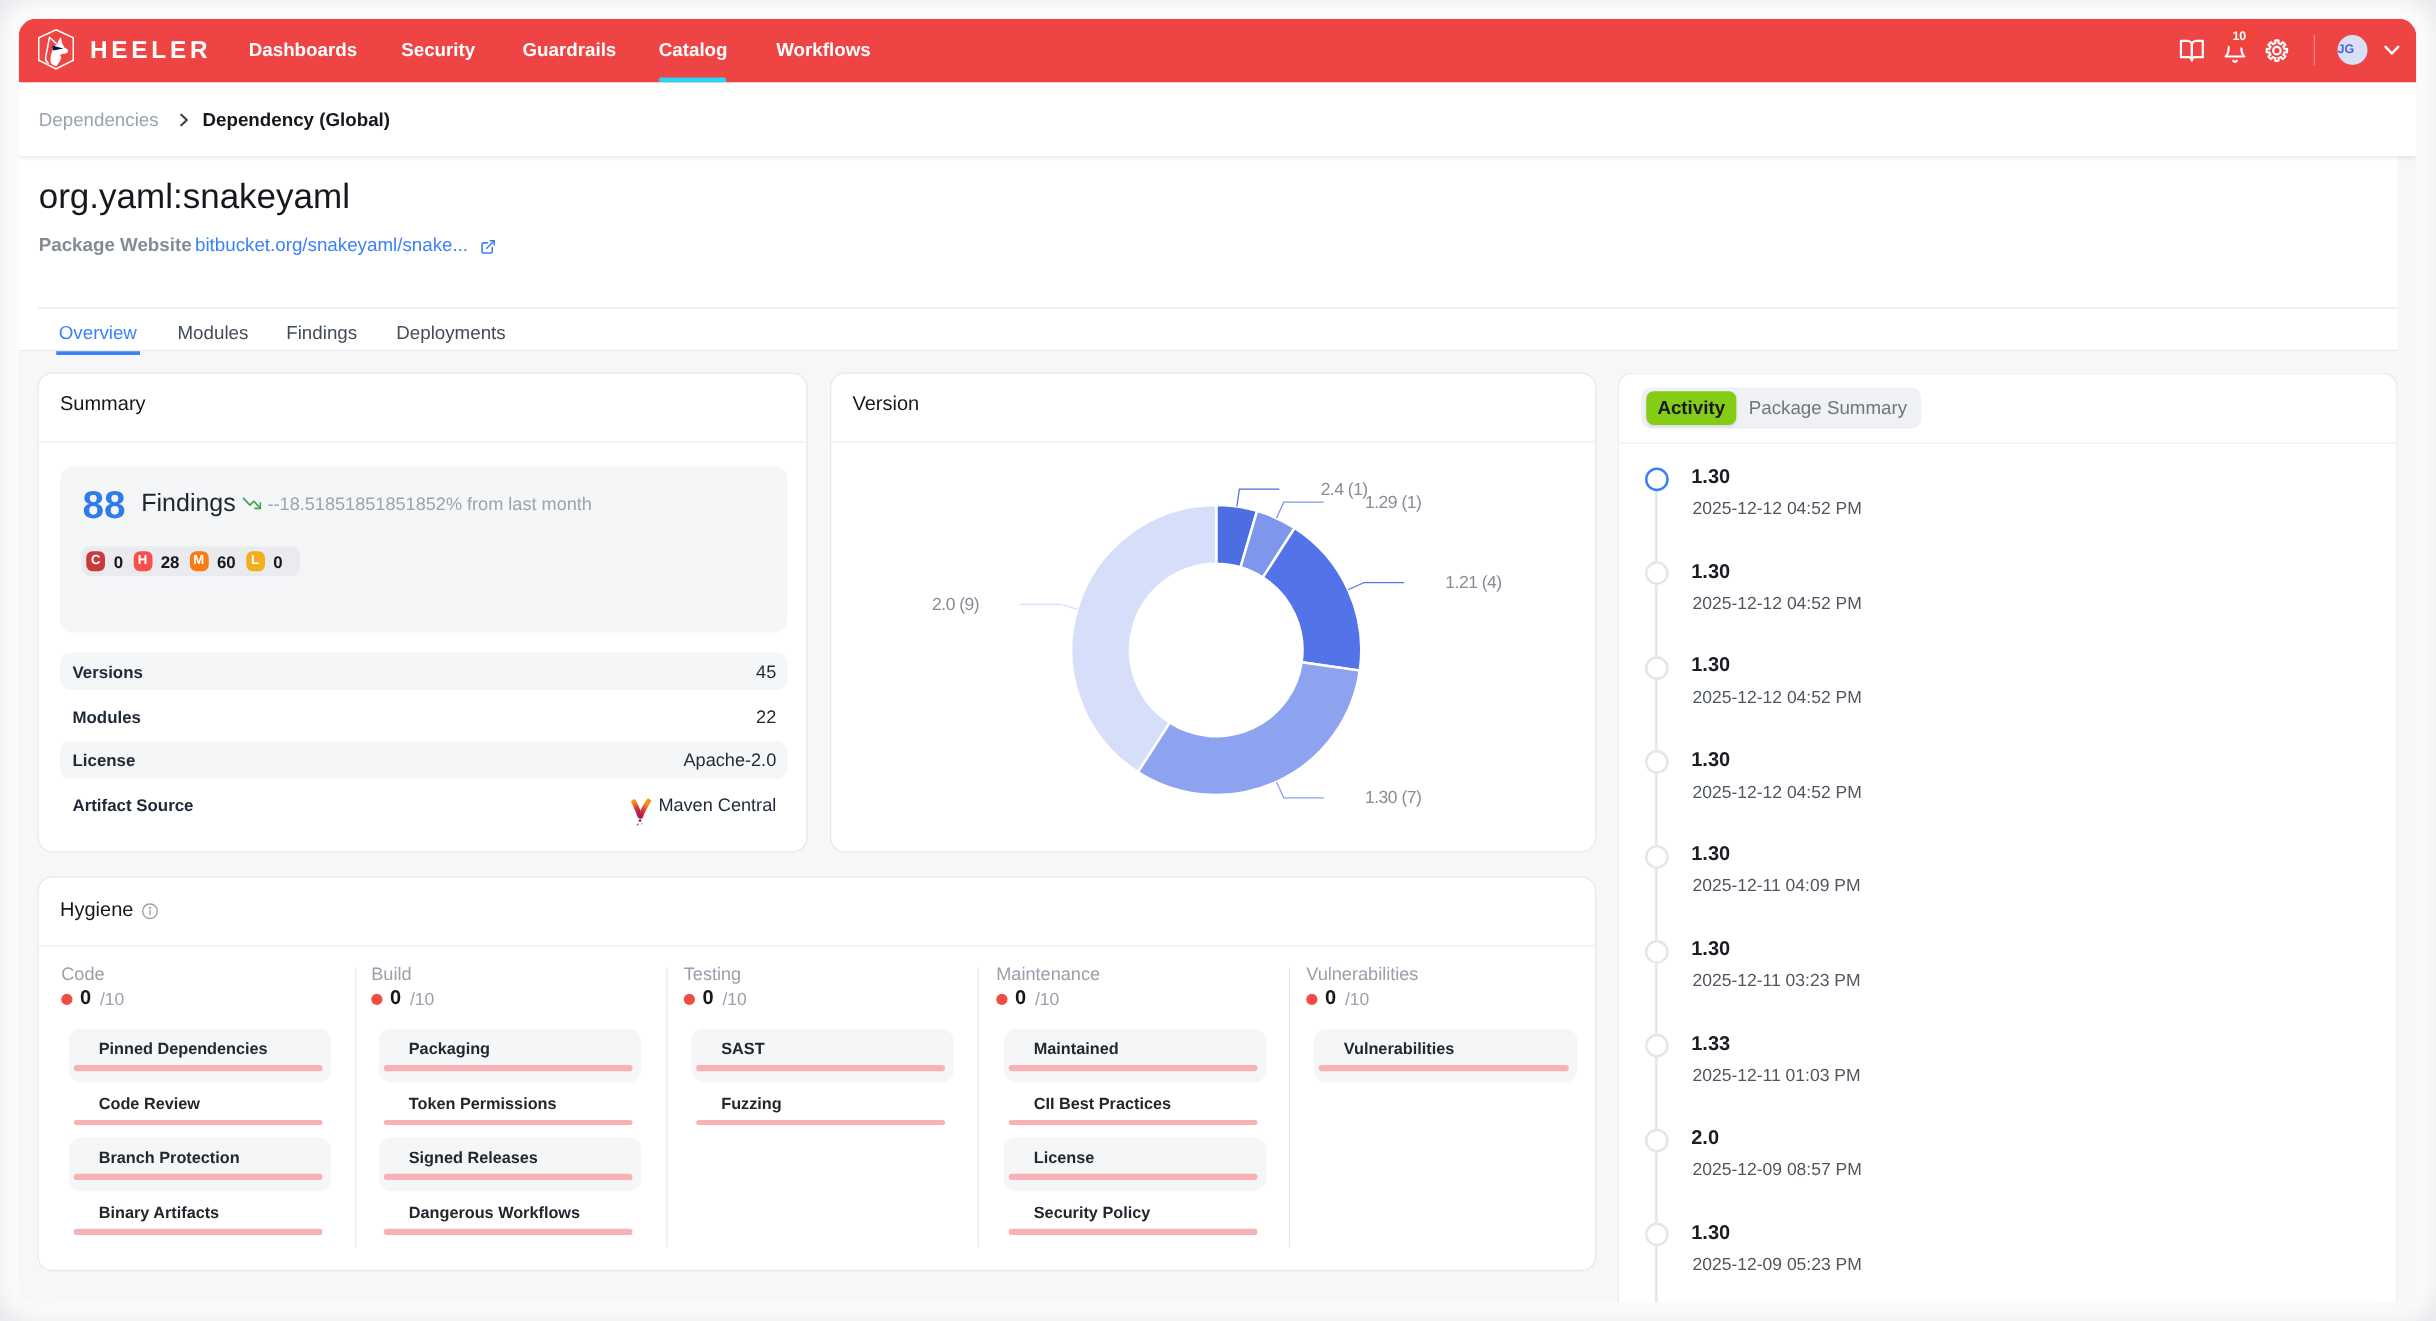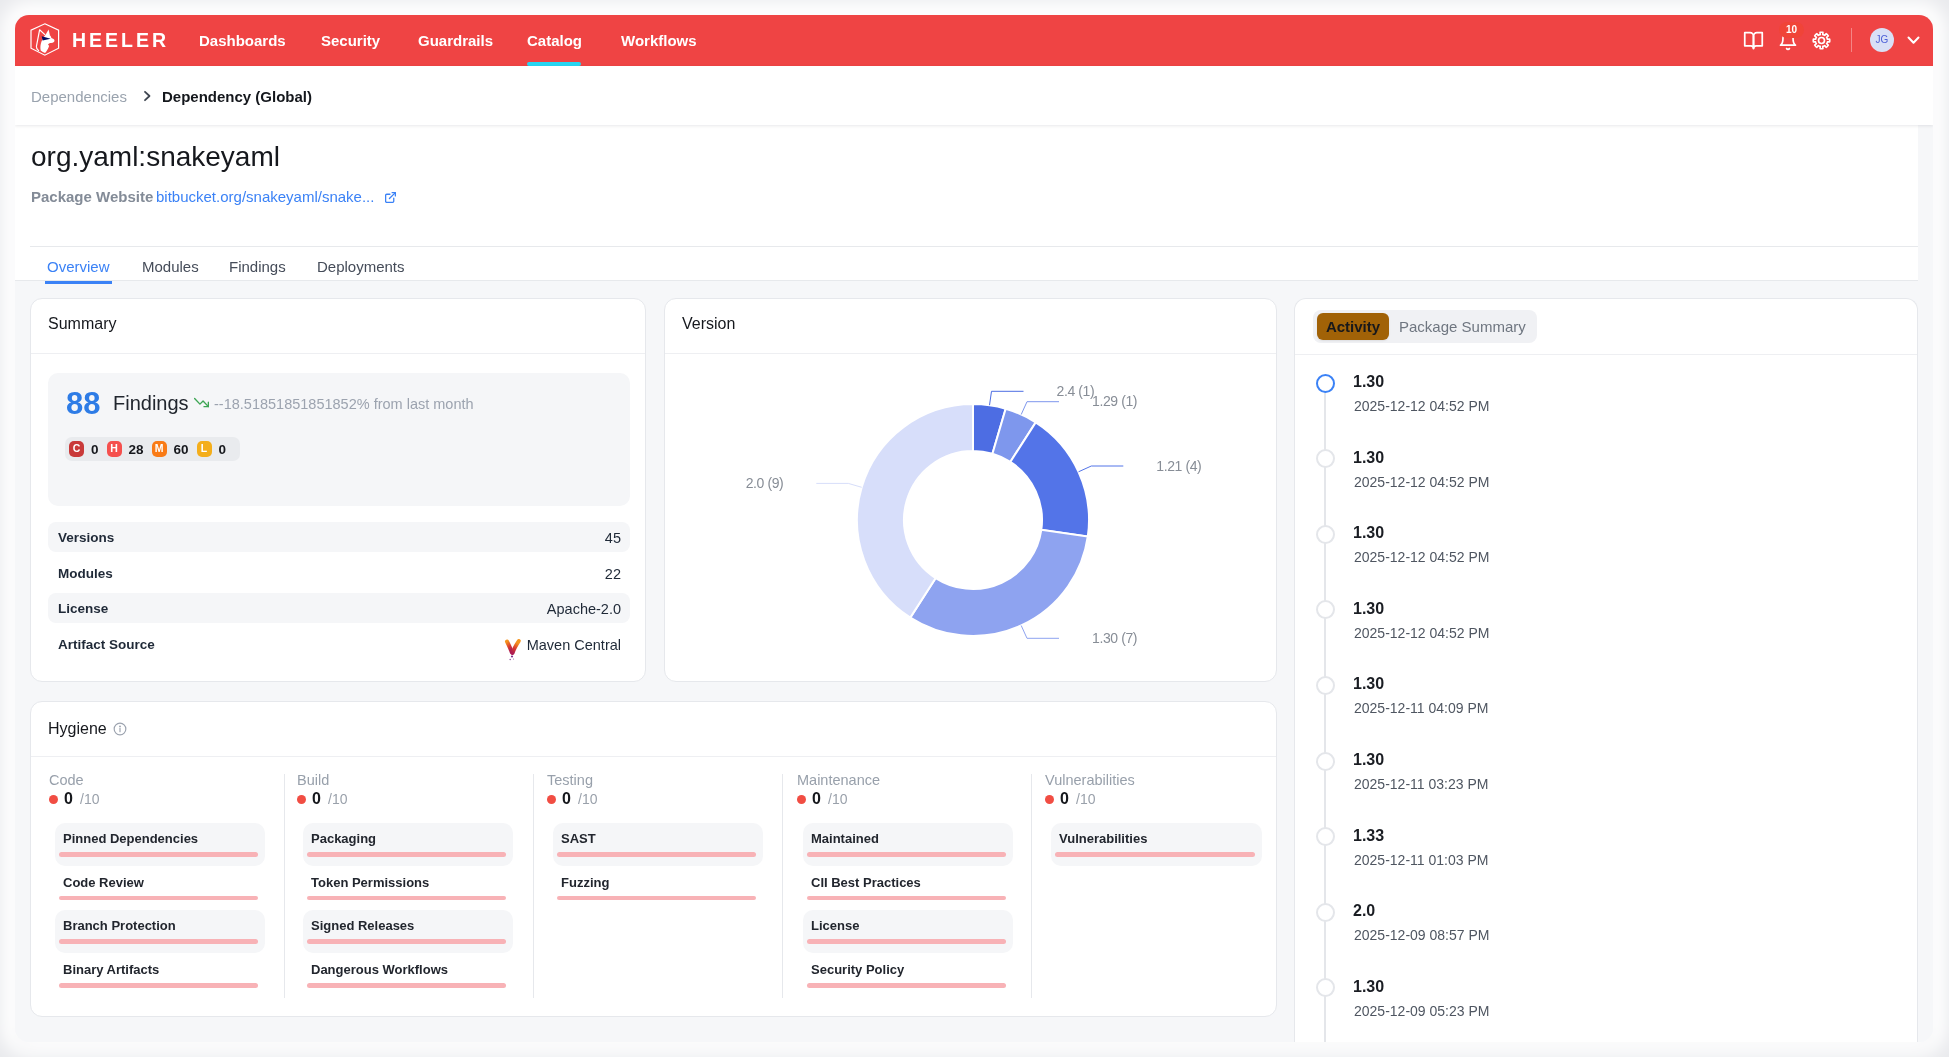--- a/index.html
+++ b/index.html
@@ -9,21 +9,21 @@
 .abs { position:absolute; }
 
 
 .nav { position:absolute; left:0; top:0; width:100%; height:51px; background:#ef4444; }
 .nav-brand { position:absolute; left:57px; top:0; height:51px; line-height:51px; color:#fff; font-size:19.5px; font-weight:bold; letter-spacing:3px; }
 .nav-link { position:absolute; top:0; height:51px; line-height:51px; color:#fff; font-size:15px; font-weight:bold; }
 .nav-underline { position:absolute; top:47px; height:4px; background:#27D6F2; border-radius:2px; }
 .nav-icon { position:absolute; top:15px; }
 .nav-badge { position:absolute; left:1764px; top:7px; width:25px; height:16px; background:#F04438; border-radius:8px; color:#fff; font-size:10px; font-weight:bold; text-align:center; line-height:16px; z-index:2;}
 .nav-sep { position:absolute; left:1836px; top:13px; width:1px; height:24px; background:rgba(255,255,255,.35); }
-.avatar { position:absolute; left:1855px; top:13px; width:24px; height:24px; border-radius:50%; background:#D9E0F6; color:#4C5FD7; font-size:10px; font-weight:normal; text-align:center; line-height:24px; }
+.avatar { position:absolute; left:1855px; top:13px; width:24px; height:24px; border-radius:50%; background:#D9E0F6; color:#4C5FD7; font-size:10px; font-weight:bold; line-height:24px; }
 
 
 .crumbbar { position:absolute; left:0; top:51px; width:100%; height:59px; background:#fff; box-shadow:0 1px 3px rgba(25,30,50,.10); z-index:5; }
 .crumb-grey { position:absolute; left:16px; top:22px; font-size:15px; color:#9AA3AE; }
 .crumb-dark { position:absolute; left:147px; top:22px; font-size:15px; font-weight:bold; color:#14171C; }
 
 
 .headblock { position:absolute; left:0; top:110px; width:1903px; height:156px; background:#fff; border-bottom:1px solid #E7E9EC; }
 .h-title { position:absolute; left:16px; top:16px; font-size:28px; font-weight:normal; color:#16181D; }
 .h-pkglab { position:absolute; left:16px; top:63px; font-size:15px; color:#838B97; font-weight:bold;}
@@ -47,34 +47,34 @@
 .sev-pill { position:absolute; left:17px; top:64px; height:24px; background:#E9EBEE; border-radius:7px; display:flex; align-items:center; padding:0 6px 0 4px; }
 .sev-chip { width:15px; height:15.5px; border-radius:5px; color:#fff; font-size:10.5px; font-weight:bold; text-align:center; line-height:15.5px; }
 .sev-num { font-size:13.5px; font-weight:bold; color:#16181D; margin-left:7px; margin-right:8px;}
 .s-btn { position:absolute; top:107px; height:21px; background:#fff; border:1px solid #D6DAE0; border-radius:6px; font-size:11px; font-weight:bold; color:#1F2937; letter-spacing:.2px; line-height:20px; text-align:center;margin-top:45px; }
 .s-row { position:absolute; left:17px; width:582px; height:30px; border-radius:8px; }
 .s-row .lab { position:absolute; left:10px; top:8px; font-size:13.5px; font-weight:bold; color:#1F2937; }
 .s-row .val { position:absolute; right:9px; top:8px; font-size:14.5px; color:#1F2937; }
 
 
 .seg { position:absolute; left:18px; top:11px; width:224px; height:33px; background:#F0F1F4; border-radius:8px; }
-.seg-on { position:absolute; left:4px; top:3px; width:72px; height:27px; background:#a16207; border-radius:6px; box-shadow:0 1px 2px rgba(0,0,0,.08); font-size:15px; font-weight:bold; color:#18181B; text-align:center; line-height:27px; }
+.seg-on { position:absolute; left:4px; top:3px; width:72px; height:27px; background:#84cc16; border-radius:6px; box-shadow:0 1px 2px rgba(0,0,0,.08); font-size:15px; font-weight:bold; color:#18181B; text-align:center; line-height:27px; }
 .seg-off { position:absolute; left:86px; top:3px; height:27px; font-size:15px; color:#6F7680; line-height:27px; }
 .tl-line { position:absolute; left:29px; top:84px; width:2px; height:660px; background:#E4E6EA; }
 .tl-dot { position:absolute; left:20.5px; width:19px; height:19px; border-radius:50%; background:#fff; border:2px solid #E4E6EA; }
 .tl-ver { position:absolute; left:58px; font-size:16px; font-weight:bold; color:#1A1D23; }
 .tl-date { position:absolute; left:59px; font-size:14px; color:#4F5661; }
 
 
 .hy-lab { position:absolute; top:70px; font-size:14.5px; color:#98A0AB; }
 .hy-dot { position:absolute; top:92.5px; width:9px; height:9px; border-radius:50%; background:#F14D43; }
 .hy-score { position:absolute; top:88px; font-size:16px; font-weight:bold; color:#16181D; }
 .hy-of { position:absolute; top:89px; font-size:14px; color:#9AA1AB; }
 .hy-box { position:absolute; height:43px; border-radius:10px; }
-.hy-name { position:absolute; left:8px; top:8px; font-size:13px; font-weight:bold; color:#22262E; }
+.hy-name { position:absolute; left:24px; top:8px; font-size:13px; font-weight:bold; color:#22262E; }
 .hy-bar { position:absolute; left:4px; top:29px; height:4.5px; border-radius:2.5px; background:#F8B2B6; }
 .hy-div { position:absolute; top:72px; width:1px; height:224px; background:#E6E8EC; }
 </style>
 </head>
 <body>
 <div class="app">
 
   <div class="nav">
     <svg class="abs" style="left:15px;top:8px" width="30" height="33" viewBox="0 0 30 33">
       <path d="M14.8 0.8 L28.6 7.2 L28.6 25.2 L14.8 32.2 L1 25.2 L1 7.2 Z" fill="none" stroke="#fff" stroke-width="1.2"></path>

